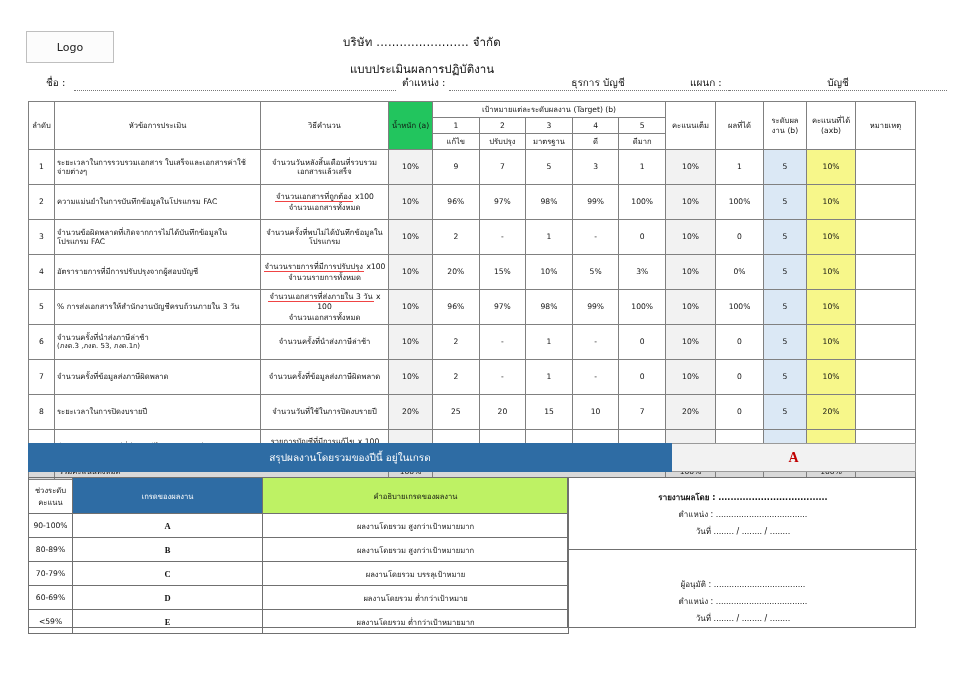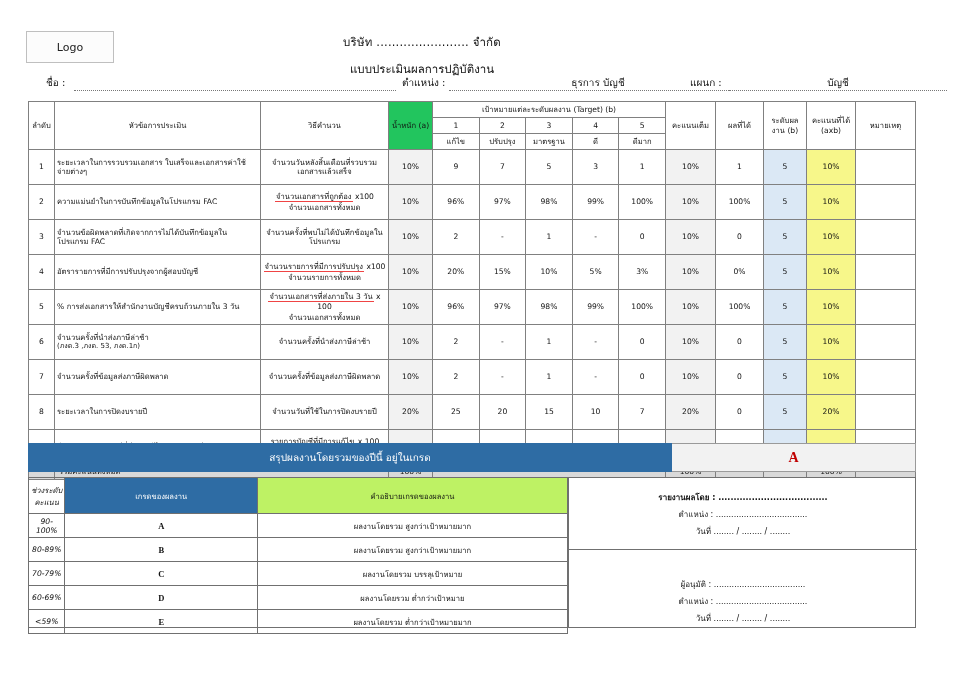--- a/index.html
+++ b/index.html
@@ -93,21 +93,21 @@
 
   
   table.legend {
     position:absolute; left:28px; top:477px; width:540px;
     border-collapse:collapse; table-layout:fixed;
   }
   table.legend td, table.legend th {
     border:1px solid #707070; font-size:7.6px; color:#111;
     text-align:center; font-weight:normal; padding:1px;
   }
-  .lg-range { width:36px; font-weight:bold;font-style:italic; }
+  .lg-range { width:44px; font-weight:bold; }
   .lg-grade { width:190px; }
   .lg-desc  { width:306px; }
   .legend-head th { height:36px; }
   .legend-head .lg-grade { background:#2e6ca4; color:#fff; }
   .legend-head .lg-desc  { background:#bef264; }
   table.legend tbody td { height:24px; }
   table.legend tbody .lg-grade { font-weight:bold; font-family:"Liberation Serif", serif; font-size:8.5px; }
 
   
   .sign-frame {

